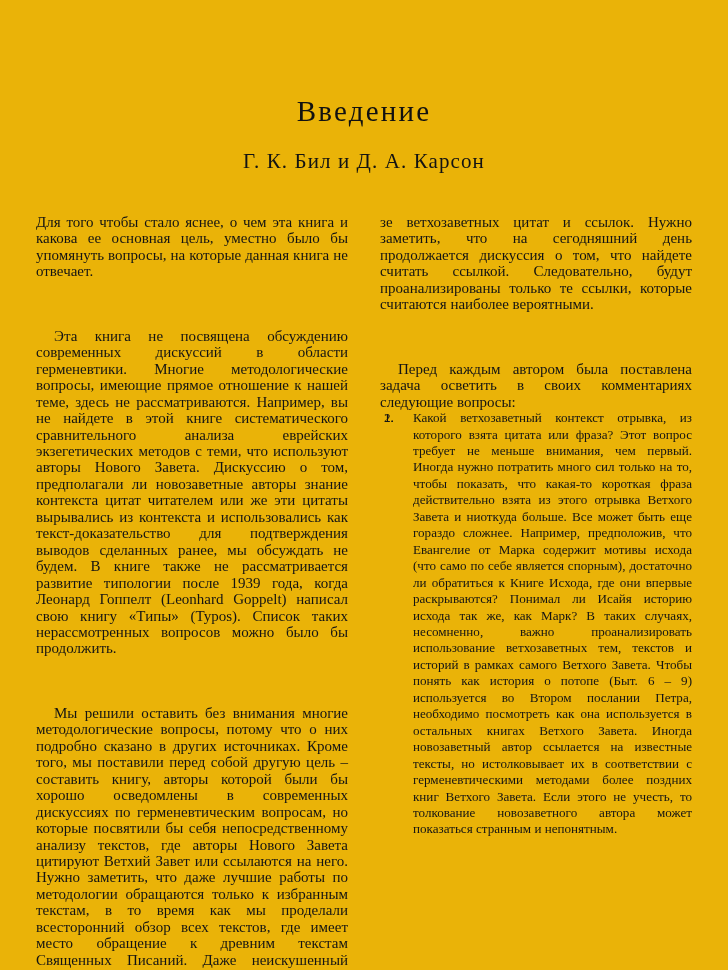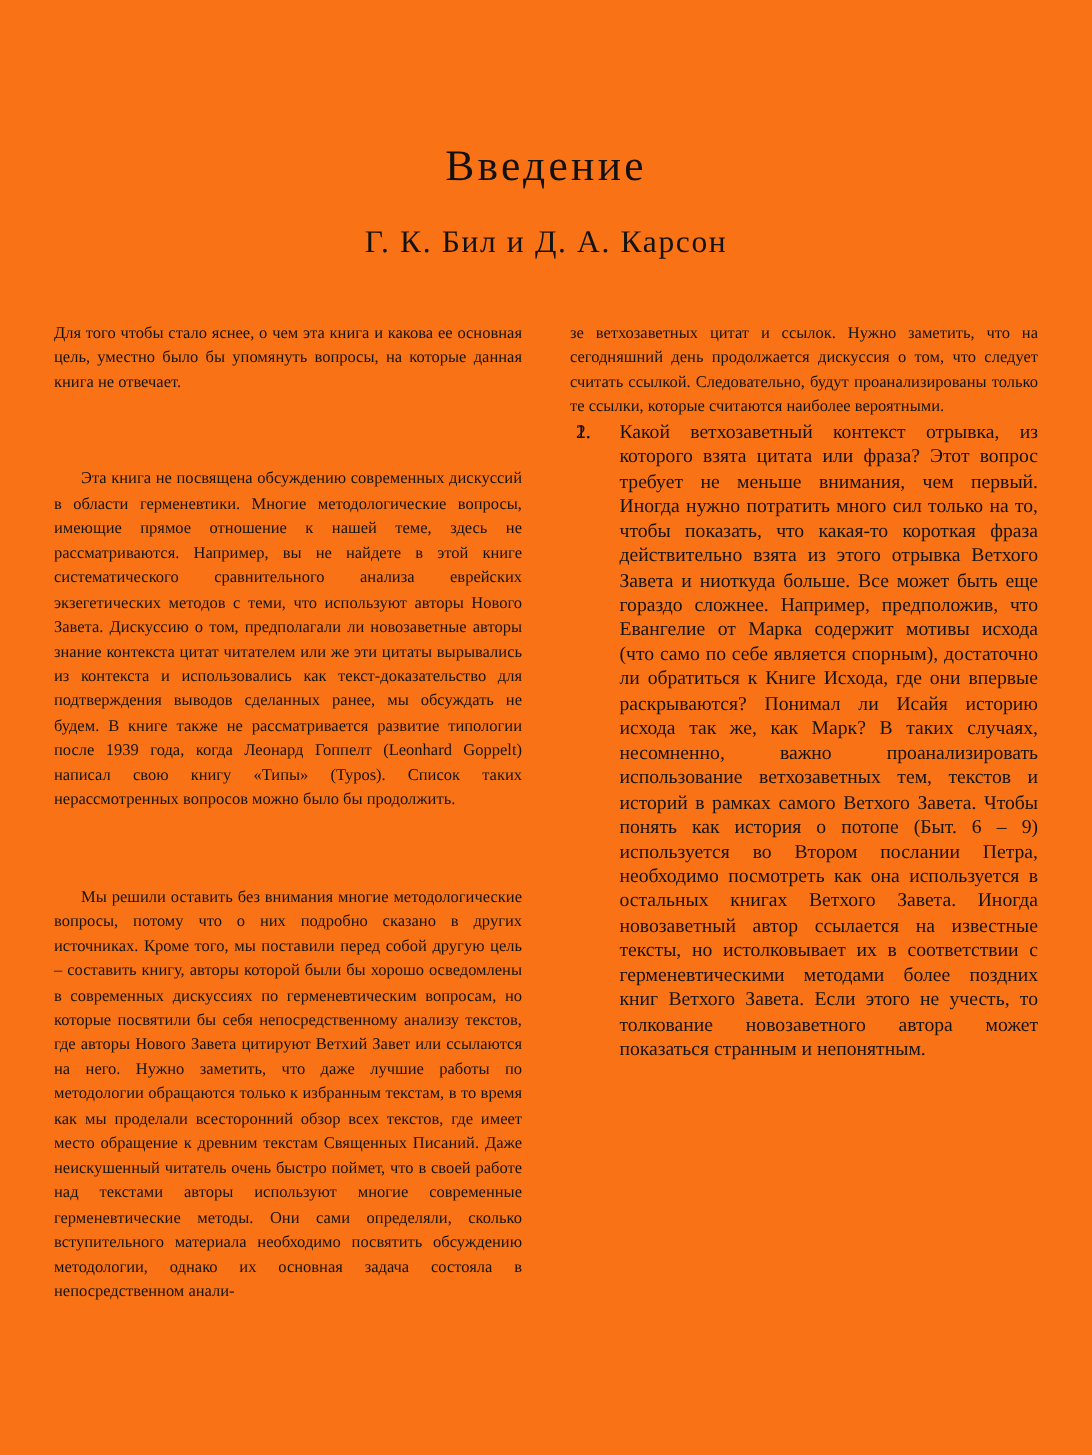--- a/index.html
+++ b/index.html
@@ -14,21 +14,21 @@
     font-family: "Liberation Serif", "DejaVu Serif", serif;
     color: #141414;
     overflow: hidden;
   }
 
   .page {
     position: relative;
     width: 728px;
     height: 970px;
     box-sizing: border-box;
-    background: #f97316;
+    background: #eab308;
   }
 
   
   .heading {
     padding-top: 96px;
     text-align: center;
   }
   .chapter-title {
     font-size: 29px;
     font-weight: 400;
@@ -56,21 +56,21 @@
     gap: 32px;
     align-items: flex-start;
   }
   .col {
     width: 312px;
     flex: 0 0 312px;
   }
 
   p.para {
     margin: 0;
-    font-size: 11px;
+    font-size: 15px;
     line-height: 16.45px;
     text-align: justify;
     text-justify: inter-word;
     hyphens: manual;
     color: #141414;
   }
   p.para.indent {
     text-indent: 18px;
     margin-top: 48px;
   }
@@ -112,21 +112,22 @@
 
   <div class="columns">
 
     <div class="col">
       <p class="para">Для того чтобы стало яснее, о чем эта книга и какова ее основная цель, уместно было бы упомянуть вопросы, на которые данная книга не отвечает.</p>
       <p class="para indent">Эта книга не посвящена обсуждению современных дискуссий в области герменевтики. Многие методологические вопросы, имеющие прямое отношение к нашей теме, здесь не рассматриваются. Например, вы не найдете в этой книге систематического сравнительного анализа еврейских экзегетических методов с теми, что используют авторы Нового Завета. Дискуссию о том, предполагали ли новозаветные авторы знание контекста цитат читателем или же эти цитаты вырывались из контекста и использовались как текст-доказательство для подтверждения выводов сделанных ранее, мы обсуждать не будем. В книге также не рассматривается развитие типологии после 1939 года, когда Леонард Гоппелт (Leonhard Goppelt) написал свою книгу «Типы» (Typos). Список таких нерассмотренных вопросов можно было бы продолжить.</p>
       <p class="para indent">Мы решили оставить без внимания многие методологические вопросы, потому что о них подробно сказано в других источниках. Кроме того, мы поставили перед собой другую цель – составить книгу, авторы которой были бы хорошо осведомлены в современных дискуссиях по герменевтическим вопросам, но которые посвятили бы себя непосредственному анализу текстов, где авторы Нового Завета цитируют Ветхий Завет или ссылаются на него. Нужно заметить, что даже лучшие работы по методологии обращаются только к избранным текстам, в то время как мы проделали всесторонний обзор всех текстов, где имеет место обращение к древним текстам Священных Писаний. Даже неискушенный читатель очень быстро поймет, что в своей работе над текстами авторы используют многие современные герменевтические методы. Они сами определяли, сколько вступительного материала необходимо посвятить обсуждению методологии, однако их основная задача состояла в непосредственном анали-</p>
     </div>
 
     <div class="col">
-      <p class="para">зе ветхозаветных цитат и ссылок. Нужно заметить, что на сегодняшний день продолжается дискуссия о том, что следует считать ссылкой. Следовательно, будут проанализированы только те ссылки, которые считаются наиболее вероятными.</p>
+      <p class="para">зе ветхозаветных цитат и ссылок. Нужно заметить, что на сегодняшний день продолжается дискуссия о том, что найдете считать ссылкой. Следовательно, будут проанализированы только те ссылки, которые считаются наиболее вероятными.</p>
+      <p class="para indent">Перед каждым автором была поставлена задача осветить в своих комментариях следующие вопросы:</p>
 
       <div class="list-spacer"></div>
 
       <ol class="question-list">
         <li>
           <span class="num">1.</span>
         </li>
         <li>
           <span class="num">2.</span>
           <span class="txt">Какой ветхозаветный контекст отрывка, из которого взята цитата или фраза? Этот вопрос требует не меньше внимания, чем первый. Иногда нужно потратить много сил только на то, чтобы показать, что какая-то короткая фраза действительно взята из этого отрывка Ветхого Завета и ниоткуда больше. Все может быть еще гораздо сложнее. Например, предположив, что Евангелие от Марка содержит мотивы исхода (что само по себе является спорным), достаточно ли обратиться к Книге Исхода, где они впервые раскрываются? Понимал ли Исайя историю исхода так же, как Марк? В таких случаях, несомненно, важно проанализировать использование ветхозаветных тем, текстов и историй в рамках самого Ветхого Завета. Чтобы понять как история о потопе (Быт. 6 – 9) используется во Втором послании Петра, необходимо посмотреть как она используется в остальных книгах Ветхого Завета. Иногда новозаветный автор ссылается на известные тексты, но истолковывает их в соответствии с герменевтическими методами более поздних книг Ветхого Завета. Если этого не учесть, то толкование новозаветного автора может показаться странным и непонятным.</span>

